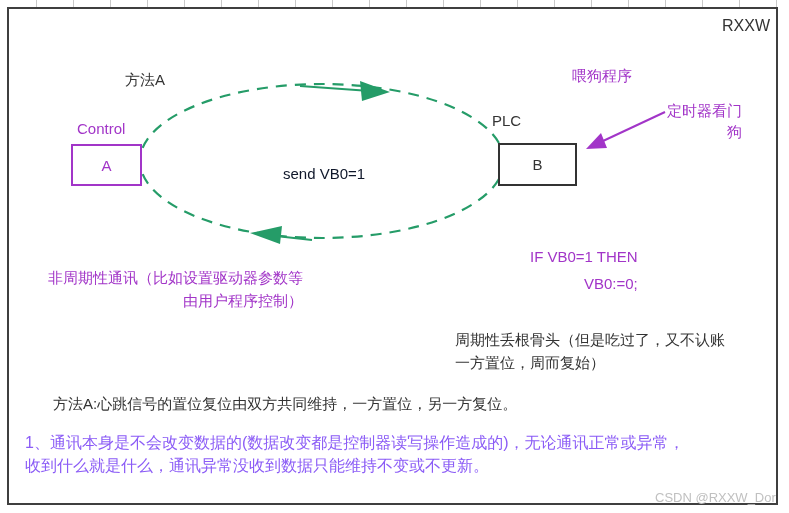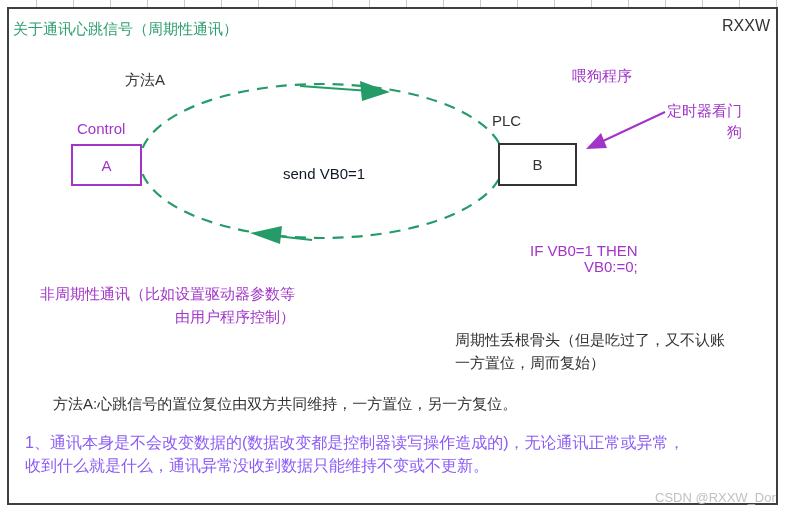--- a/index.html
+++ b/index.html
@@ -29,22 +29,22 @@
   .box-b{left:498px;top:143px;width:75px;height:39px;border:2px solid #333333;color:#333333;}
   .svg-layer{position:absolute;left:0;top:0;}
   .title{left:13px;top:19px;}
   .brand{left:722px;top:16px;font-size:16px;}
   .method-a-label{left:125px;top:70px;}
   .feed-dog{left:572px;top:66px;}
   .control-label{left:77px;top:119px;}
   .plc-label{left:492px;top:111px;}
   .watchdog{left:667px;top:100px;line-height:21px;}
   .send-label{left:283px;top:148px;}
-  .plc-code{left:530px;top:243px;line-height:16px;}
-  .aperiodic{left:40px;top:266px;line-height:23px;margin-top:16px;}
+  .plc-code{left:530px;top:243px;line-height:27px;}
+  .aperiodic{left:48px;top:266px;line-height:23px;}
   .bone{left:455px;top:328px;line-height:23px;}
   .method-note{left:17px;top:394px;margin-left:36px;}
   .point1{left:25px;top:431px;font-size:16px;line-height:23px;color:#8b5cf6;}
   .watermark{left:655px;top:488px;font-size:13px;color:#c0c0c0;}
 </style>
 </head>
 <body>
 
 <div class="frame">
 
@@ -58,21 +58,20 @@
     <line x1="300" y1="86" x2="370" y2="91" stroke="#259c68" stroke-width="2.2"></line>
     <polygon points="360,81 390,92 362,101" fill="#259c68"></polygon>
 
     <line x1="312" y1="240" x2="276" y2="236" stroke="#259c68" stroke-width="2.2"></line>
     <polygon points="250,233 282,226 280,244" fill="#259c68"></polygon>
 
     <line x1="665" y1="112" x2="603" y2="141" stroke="#a235c8" stroke-width="2"></line>
     <polygon points="586,149 607,148 601,133" fill="#a235c8"></polygon>
   </svg>
 
-  <div class="txt title green">关于通讯心跳信号（周期性通讯）</div>
 
   <div class="txt brand">RXXW</div>
 
   <div class="txt method-a-label">方法A</div>
 
   <div class="txt feed-dog purple">喂狗程序</div>
 
   <div class="txt control-label purple">Control</div>
 
   <div class="box box-a">

